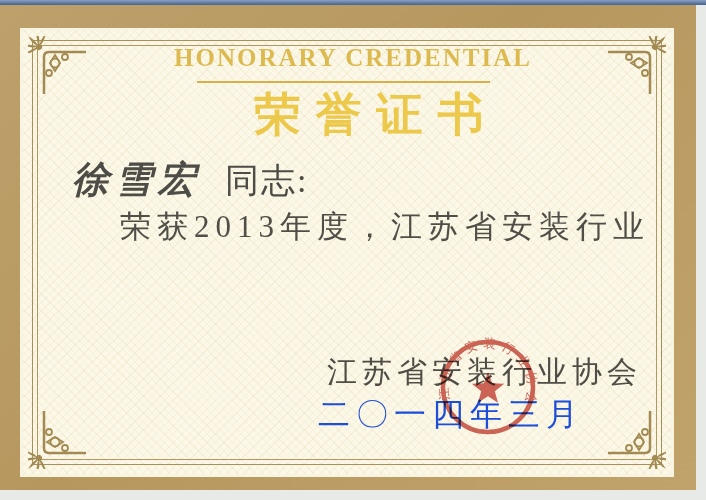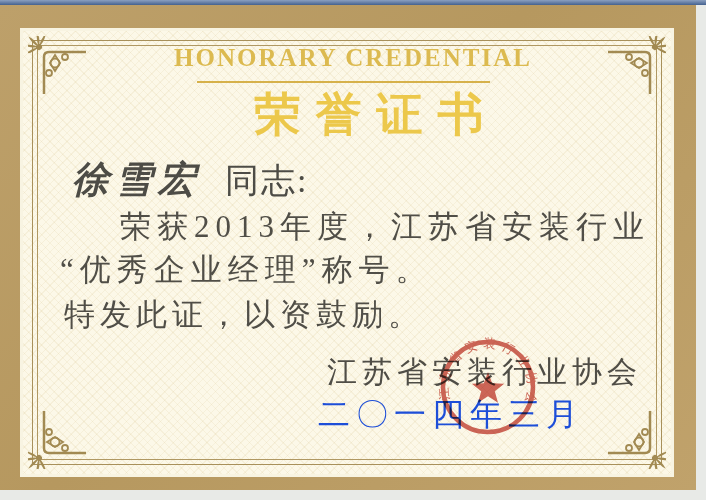--- a/index.html
+++ b/index.html
@@ -170,22 +170,20 @@
 <div class="text-layer">
   <div class="title-en">HONORARY CREDENTIAL</div>
   <div class="title-underline"></div>
   <div class="title-zh">荣誉证书</div>
 
   <div class="recipient-row">
     <span class="recipient-name">徐雪宏</span><span class="recipient-salutation">同志:</span>
   </div>
 
   <div class="body-line line1">荣获2013年度，江苏省安装行业</div>
-  <div class="body-line line2">“优秀企业经理”称号。</div>
-  <div class="body-line line3">特发此证，以资鼓励。</div>
 
   <div class="issuer-org">江苏省安装行业协会</div>
   <div class="issuer-date">二〇一四年三月</div>
 
   <svg class="seal" viewBox="0 0 112 112">
     <defs>
       <path id="sealArc" d="M 21,76 A 40,40 0 1 1 91,76" fill="none"></path>
     </defs>
     <circle cx="56" cy="56" r="45" fill="none" stroke="#c5473b" stroke-width="4.5"></circle>
     <polygon points="56,41 60.2,52.2 72.2,52.7 62.8,60.2 66,71.8 56,65.2 46,71.8 49.2,60.2 39.8,52.7 51.8,52.2" fill="#c5473b"></polygon>

